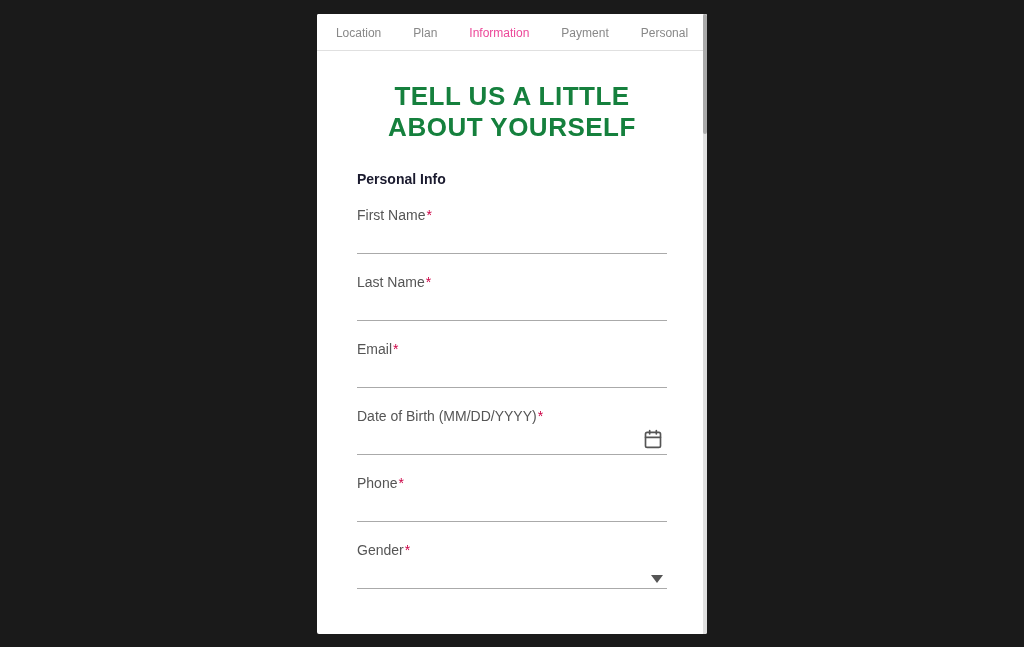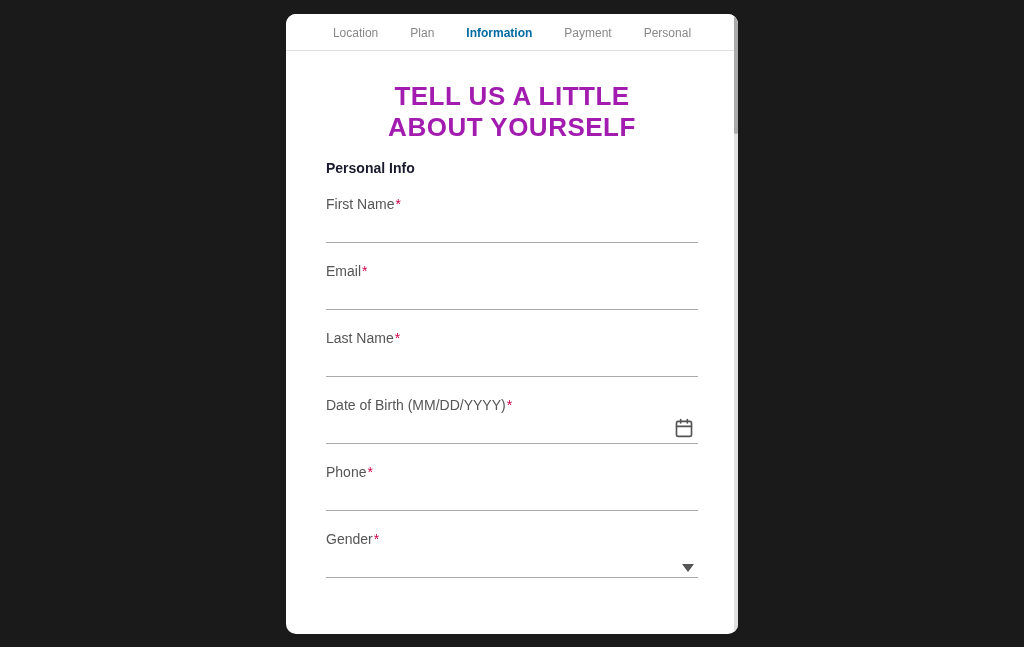--- a/index.html
+++ b/index.html
@@ -13,26 +13,26 @@
       height: 647px;
       background-color: #1a1a1a;
       display: flex;
       align-items: center;
       justify-content: center;
       font-family: Arial, sans-serif;
       overflow: hidden;
     }
 
     .phone-container {
-      width: 452px;
+      width: 390px;
       height: 620px;
       background: #ffffff;
       position: relative;
       overflow: hidden;
-      border-radius: 10px;
+      border-radius: 2px;
     }
 
     
     .phone-container::after {
       content: '';
       position: absolute;
       right: 0;
       top: 0;
       width: 4px;
       height: 100%;
@@ -62,38 +62,38 @@
     }
 
     .nav-item {
       font-size: 12px;
       color: #888888;
       cursor: pointer;
       white-space: nowrap;
     }
 
     .nav-item.active {
-      color: #0369a1;
-      font-weight: bold;
+      color: #ec4899;
+      font-weight: normal;
     }
 
     
     .main-content {
       padding: 30px 40px 30px 40px;
       overflow-y: auto;
       height: calc(100% - 45px);
     }
 
     .page-title {
       font-size: 26px;
       font-weight: 900;
-      color: #a21caf;
+      color: #15803d;
       text-align: center;
       line-height: 1.2;
-      margin-bottom: 17px;
+      margin-bottom: 28px;
       letter-spacing: 0.5px;
       text-transform: uppercase;
     }
 
     .section-label {
       font-size: 14px;
       font-weight: bold;
       color: #1a1a2e;
       margin-bottom: 20px;
     }
@@ -193,30 +193,30 @@
 
     <div class="form-field">
       <label class="field-label">
         <span>First Name</span><span class="required-star">*</span>
       </label>
       <input class="field-input" type="text" style="">
     </div>
 
     <div class="form-field">
       <label class="field-label">
+        <span>Last Name</span><span class="required-star">*</span>
+      </label>
+      <input class="field-input" type="text" style="">
+    </div>
+
+    <div class="form-field">
+      <label class="field-label">
         <span>Email</span><span class="required-star">*</span>
       </label>
       <input class="field-input" type="email" style="">
-    </div>
-
-    <div class="form-field">
-      <label class="field-label">
-        <span>Last Name</span><span class="required-star">*</span>
-      </label>
-      <input class="field-input" type="text" style="">
     </div>
 
     <div class="form-field">
       <label class="field-label">
         <span>Date of Birth (MM/DD/YYYY)</span><span class="required-star">*</span>
       </label>
       <div class="date-field-wrapper">
         <input class="field-input" type="text" style="">
         <svg class="calendar-icon" viewBox="0 0 24 24" fill="none" stroke="#555" stroke-width="2" stroke-linecap="round" stroke-linejoin="round">
           <rect x="3" y="4" width="18" height="18" rx="2" ry="2"></rect>

